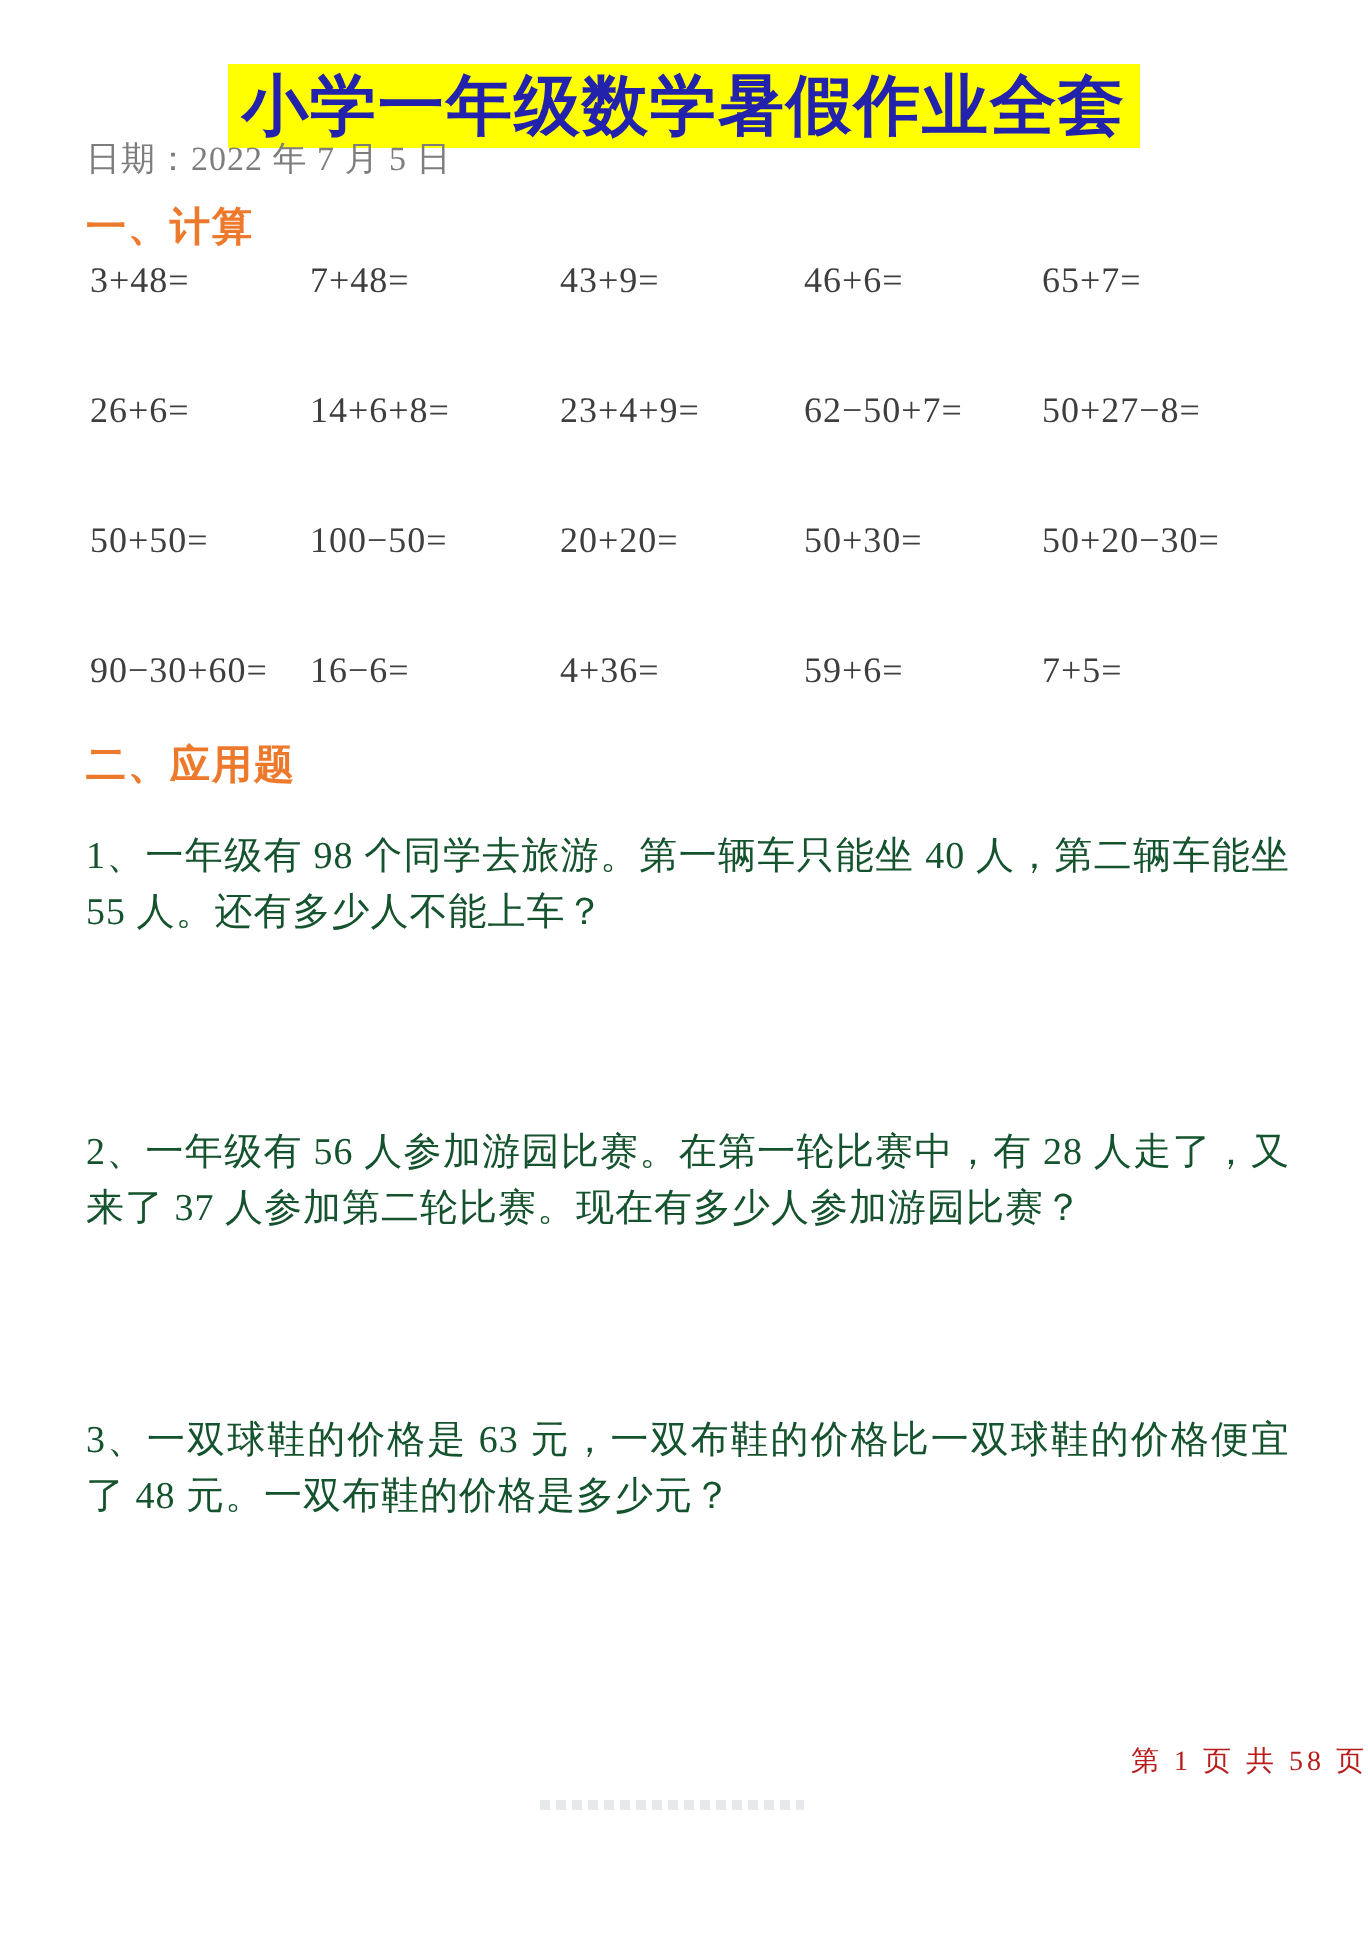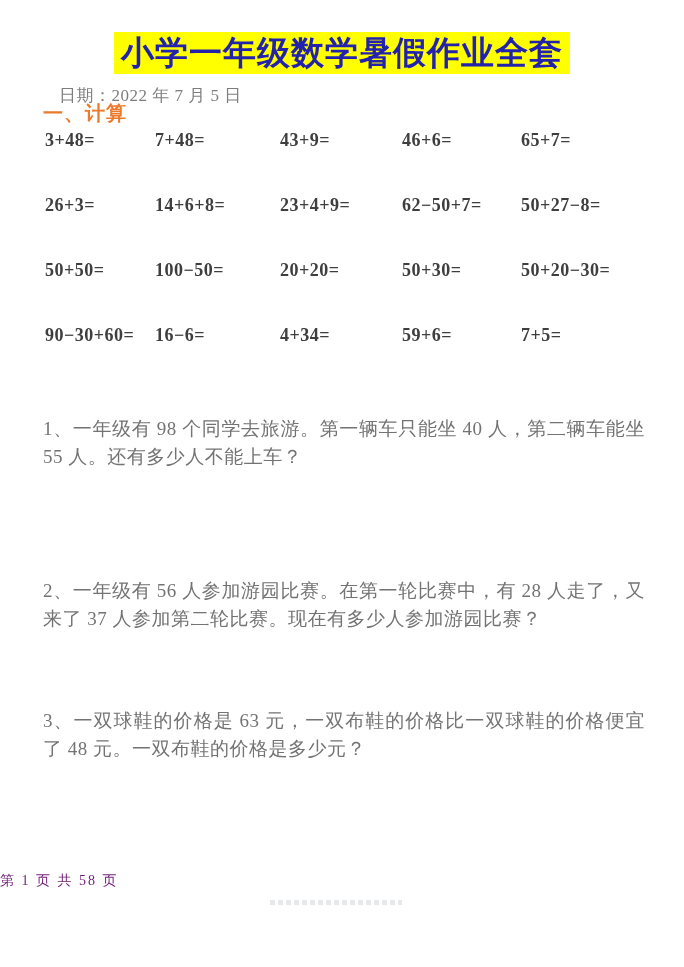--- a/index.html
+++ b/index.html
@@ -42,21 +42,21 @@
   .meta-row {
     position: absolute;
     top: 68px;
     left: 43px;
     right: 40px;
     height: 24px;
     color: #7d7d7d;
     font-size: 17px;
     letter-spacing: 0.5px;
   }
-  .date-label { position: absolute; left: 16px; top: 0; margin-top: 16px; }
+  .date-label { position: absolute; left: 0; top: 0; }
   .name-wrap  { position: absolute; left: 387px; top: 0; }
   .name-blank {
     display: inline-block;
     width: 124px;
     height: 16px;
     border-bottom: 1px solid #8a8a8a;
     vertical-align: baseline;
     margin-left: 2px;
   }
 
@@ -80,46 +80,46 @@
     left: 45px;
     width: 596px;
     display: grid;
     grid-template-columns: 110px 125px 122px 119px 1fr;
     grid-auto-rows: 65px;
     font-size: 18px;
     letter-spacing: 0.5px;
     color: #3e3e3e;
   }
   .calc-row { display: contents; }
-  .calc-cell { white-space: nowrap; font-weight: bold; }
+  .calc-cell { white-space: nowrap; }
 
   
   .problem {
     position: absolute;
     left: 43px;
     width: 602px;
     font-size: 19px;
     line-height: 28px;
     letter-spacing: 0.5px;
-    color: #737373;
+    color: #14532d;
     text-align: justify;
   }
   .problem-1 { top: 396px; }
-  .problem-2 { top: 558px; }
+  .problem-2 { top: 544px; }
   .problem-3 { top: 688px; }
 
   
   .footer {
     position: absolute;
     top: 872px;
     left: 0;
     width: 100%;
-    text-align: left;
+    text-align: right;
     font-size: 14px;
-    color: #701a75;
+    color: #b91c1c;
     letter-spacing: 2px;
   }
 
   
   .faint-watermark {
     position: absolute;
     top: 900px;
     left: 270px;
     width: 132px;
     height: 5px;
@@ -144,42 +144,43 @@
 
   <div class="calc-grid">
     <div class="calc-row">
       <span class="calc-cell">3+48=</span>
       <span class="calc-cell">7+48=</span>
       <span class="calc-cell">43+9=</span>
       <span class="calc-cell">46+6=</span>
       <span class="calc-cell">65+7=</span>
     </div>
     <div class="calc-row">
-      <span class="calc-cell">26+3=</span>
+      <span class="calc-cell">26+6=</span>
       <span class="calc-cell">14+6+8=</span>
       <span class="calc-cell">23+4+9=</span>
       <span class="calc-cell">62−50+7=</span>
       <span class="calc-cell">50+27−8=</span>
     </div>
     <div class="calc-row">
       <span class="calc-cell">50+50=</span>
       <span class="calc-cell">100−50=</span>
       <span class="calc-cell">20+20=</span>
       <span class="calc-cell">50+30=</span>
       <span class="calc-cell">50+20−30=</span>
     </div>
     <div class="calc-row">
       <span class="calc-cell">90−30+60=</span>
       <span class="calc-cell">16−6=</span>
-      <span class="calc-cell">4+34=</span>
+      <span class="calc-cell">4+36=</span>
       <span class="calc-cell">59+6=</span>
       <span class="calc-cell">7+5=</span>
     </div>
   </div>
 
+  <div class="section-heading heading-wp">二、应用题</div>
 
   <p class="problem problem-1">1、一年级有 98 个同学去旅游。第一辆车只能坐 40 人，第二辆车能坐 55 人。还有多少人不能上车？</p>
   <p class="problem problem-2">2、一年级有 56 人参加游园比赛。在第一轮比赛中，有 28 人走了，又来了 37 人参加第二轮比赛。现在有多少人参加游园比赛？</p>
   <p class="problem problem-3">3、一双球鞋的价格是 63 元，一双布鞋的价格比一双球鞋的价格便宜了 48 元。一双布鞋的价格是多少元？</p>
 
   <div class="footer">第 1 页 共 58 页</div>
 
   <div class="faint-watermark"></div>
 
 </div>

